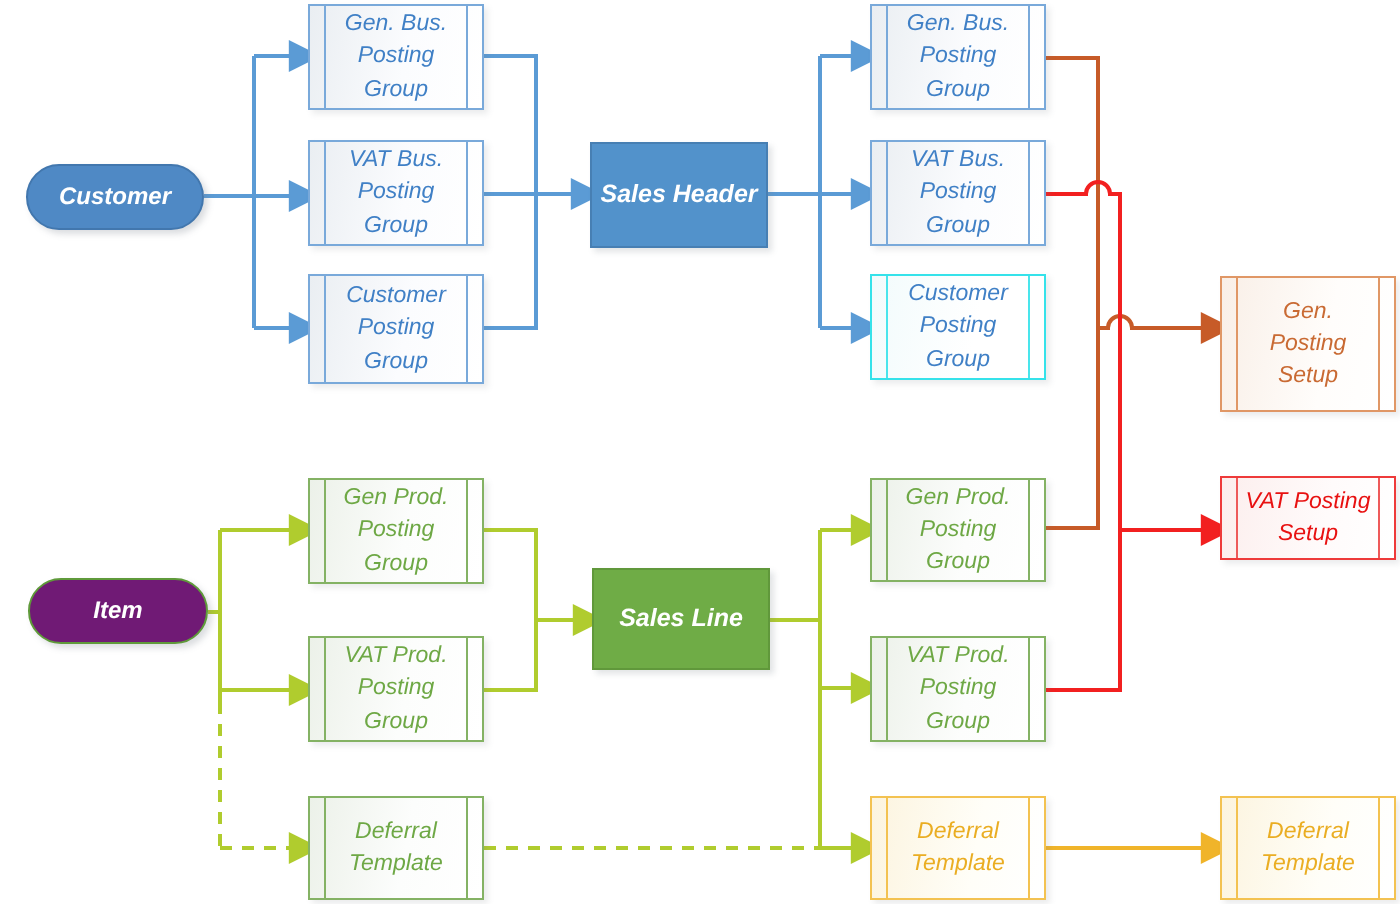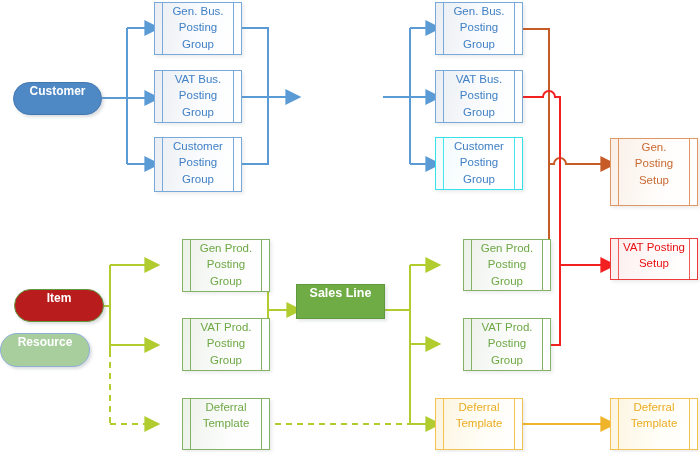--- a/index.html
+++ b/index.html
@@ -2,48 +2,48 @@
 <html><head>
 <meta charset="utf-8">
 <style>
   html,body{margin:0;padding:0;background:#ffffff;}
   #canvas{
     position:relative;width:700px;height:452px;background:#ffffff;overflow:hidden;
     font-family:"Liberation Sans","DejaVu Sans",sans-serif;
   }
   #wires{position:absolute;left:0;top:0;z-index:0;}
   .node{
-    position:absolute;z-index:2;display:flex;align-items:flex-start;justify-content:center;
-    text-align:center;font-size:11.5px;line-height:1.42;
+    position:absolute;z-index:2;display:flex;align-items:center;justify-content:center;
+    text-align:center;font-size:11.5px;line-height:1.42;font-style:italic;
   }
   .node .lbl{white-space:pre-line;display:block;}
   
   .pbox{
     border:1.6px solid;box-sizing:border-box;
     box-shadow:2px 2px 3px rgba(110,120,130,.14);
   }
   .pbox::before,.pbox::after{
     content:"";position:absolute;top:0;bottom:0;width:1.4px;background:var(--bar);
   }
   .pbox::before{left:7px;}
   .pbox::after{right:7px;}
   .blue  {border-color:#79a9da;color:#4080c6;--bar:#79a9da;background:linear-gradient(100deg,#eaeef2 0%,#fbfcfe 55%,#ffffff 100%);}
   .cyan  {border-color:#35e2ea;color:#4080c6;--bar:#49e5ec;background:linear-gradient(100deg,#f2fbfc 0%,#ffffff 60%);}
-  .green {border-color:#84b264;color:#6ea845;--bar:#84b264;background:linear-gradient(100deg,#ecf1e9 0%,#fcfdfc 55%,#ffffff 100%);margin-left:28px;}
+  .green {border-color:#84b264;color:#6ea845;--bar:#84b264;background:linear-gradient(100deg,#ecf1e9 0%,#fcfdfc 55%,#ffffff 100%);}
   .orange{border-color:#e09766;color:#c96a33;--bar:#e09766;background:linear-gradient(100deg,#f9efe7 0%,#fffdfb 60%,#ffffff 100%);}
   .red   {border-color:#ee3a3a;color:#e81111;--bar:#ee5a5a;background:linear-gradient(100deg,#fceeed 0%,#fffbfb 60%,#ffffff 100%);}
   .gold  {border-color:#f3c251;color:#eaad22;--bar:#f3c251;background:linear-gradient(100deg,#fcf4df 0%,#fffef8 60%,#ffffff 100%);}
   
   .solid{color:#ffffff;font-weight:bold;font-size:12.5px;box-shadow:2px 2px 3px rgba(110,120,130,.2);box-sizing:border-box;}
   .solidblue{background:#5292cb;border:1px solid #477fb3;}
   .solidgreen{background:#6fac46;border:1px solid #60983b;}
   
   .oval{border-radius:17px;color:#ffffff;font-weight:bold;font-size:12px;box-sizing:border-box;box-shadow:2px 2px 3px rgba(110,120,130,.25);}
   .ov-customer{background:#4f89c5;border:1px solid #4277ae;}
-  .ov-item{background:#b91c1c;border:1px solid #5f9a3a;}
+  .ov-item{background:#701a75;border:1px solid #5f9a3a;}
   .ov-gl{background:#a7c63b;border:1px solid #98b532;}
   .ov-resource{background:#a8ce9e;border:1.4px solid #8fafd9;}
 </style>
 </head>
 <body>
 
 <div id="canvas">
 
   <svg id="wires" width="700" height="452" viewBox="0 0 700 452">
     <defs>
@@ -100,23 +100,20 @@
     <g stroke="#F22020" stroke-width="2" fill="none">
       <path d="M523 97 H543 A6 6 0 0 1 555 97 H560 V345 H523"></path>
       <path d="M560 265 H602" marker-end="url(#mred)"></path>
     </g>
 
     <g stroke="#F0B42A" stroke-width="2" fill="none">
       <path d="M523 424 H602" marker-end="url(#mgold)"></path>
     </g>
   </svg>
 
-  <div class="node oval ov-resource" style="left:0px;top:333px;width:90px;height:34px;z-index:3;">
-    <span class="lbl">Resource</span>
-  </div>
   <div class="node oval ov-item" style="left:14px;top:289px;width:90px;height:33px;z-index:5;">
     <span class="lbl">Item</span>
   </div>
   <div class="node oval ov-customer" style="left:13px;top:82px;width:89px;height:33px;">
     <span class="lbl">Customer</span>
   </div>
 
   <div class="node pbox blue" style="left:154px;top:2px;width:88px;height:53px;">
     <span class="lbl">Gen. Bus.
 Posting
@@ -126,20 +123,23 @@
     <span class="lbl">VAT Bus.
 Posting
 Group</span>
   </div>
   <div class="node pbox blue" style="left:154px;top:137px;width:88px;height:55px;">
     <span class="lbl">Customer
 Posting
 Group</span>
   </div>
 
+  <div class="node solid solidblue" style="left:295px;top:71px;width:89px;height:53px;">
+    <span class="lbl">Sales Header</span>
+  </div>
 
   <div class="node pbox blue" style="left:435px;top:2px;width:88px;height:53px;">
     <span class="lbl">Gen. Bus.
 Posting
 Group</span>
   </div>
   <div class="node pbox blue" style="left:435px;top:70px;width:88px;height:53px;">
     <span class="lbl">VAT Bus.
 Posting
 Group</span>
@@ -158,21 +158,21 @@
   <div class="node pbox green" style="left:154px;top:318px;width:88px;height:53px;">
     <span class="lbl">VAT Prod.
 Posting
 Group</span>
   </div>
   <div class="node pbox green" style="left:154px;top:398px;width:88px;height:52px;">
     <span class="lbl">Deferral
 Template</span>
   </div>
 
-  <div class="node solid solidgreen" style="left:296px;top:284px;width:89px;height:35px;">
+  <div class="node solid solidgreen" style="left:296px;top:284px;width:89px;height:51px;">
     <span class="lbl">Sales Line</span>
   </div>
 
   <div class="node pbox green" style="left:435px;top:239px;width:88px;height:52px;">
     <span class="lbl">Gen Prod.
 Posting
 Group</span>
   </div>
   <div class="node pbox green" style="left:435px;top:318px;width:88px;height:53px;">
     <span class="lbl">VAT Prod.

